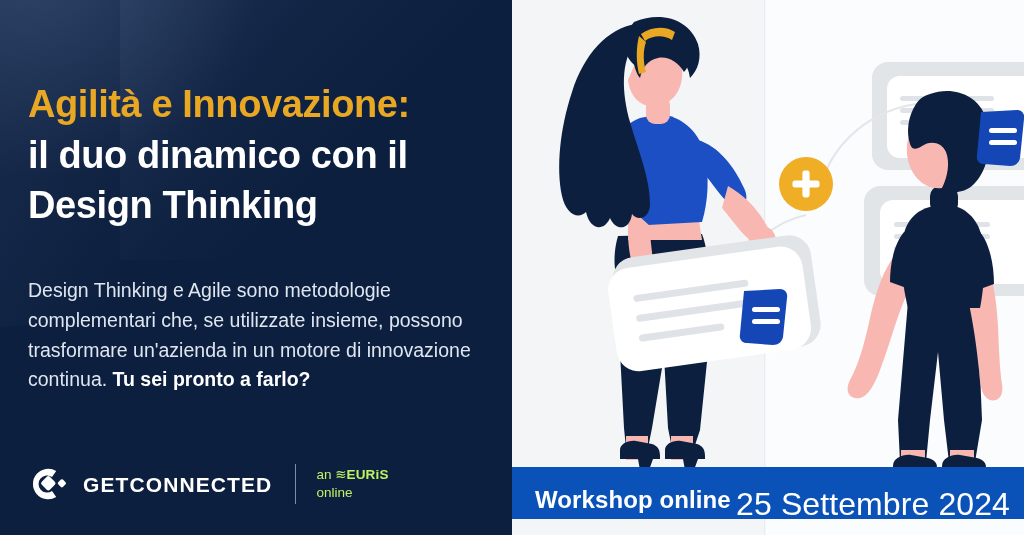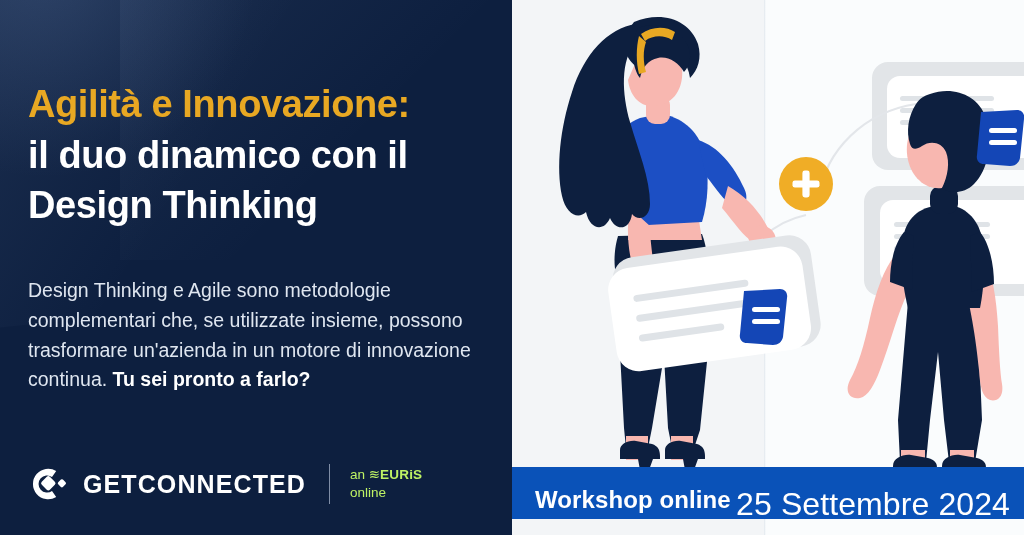--- a/index.html
+++ b/index.html
@@ -72,21 +72,21 @@
   
   #logo-lockup {
     position: absolute;
     left: 29px; top: 464px;
     display: flex;
     align-items: center;
     gap: 14px;
   }
   #logo-mark { width: 40px; height: 40px; flex: 0 0 auto; display:block; }
   #logo-wordmark {
-    font-size: 25px;
+    font-size: 21px;
     font-weight: 700;
     letter-spacing: 1.1px;
     color: #ffffff;
     line-height: 1;
     white-space: nowrap;
   }
   #logo-divider {
     width: 1px; height: 40px;
     background: #7f8da6;
     margin: 0 6px 0 9px;

